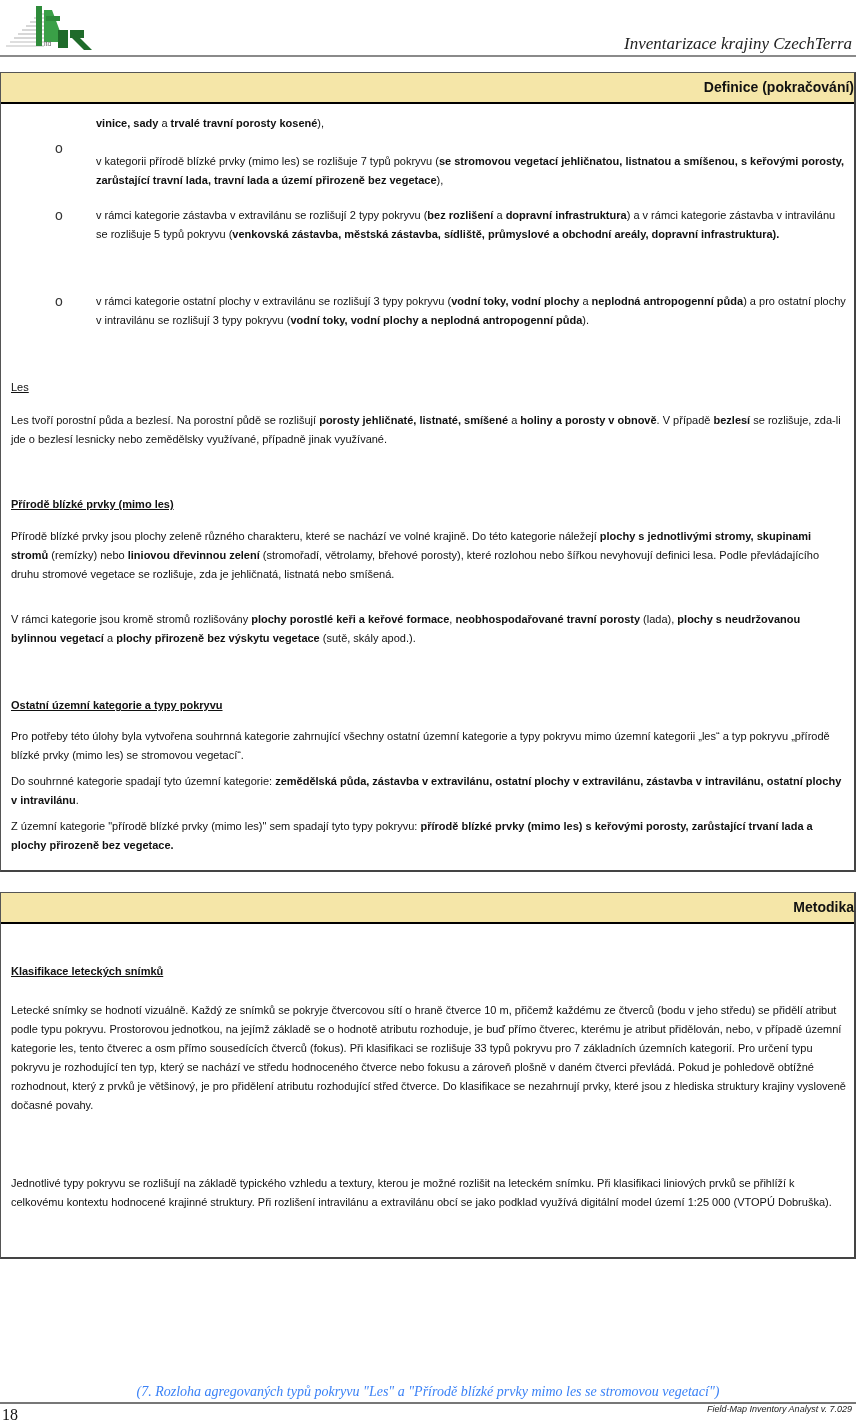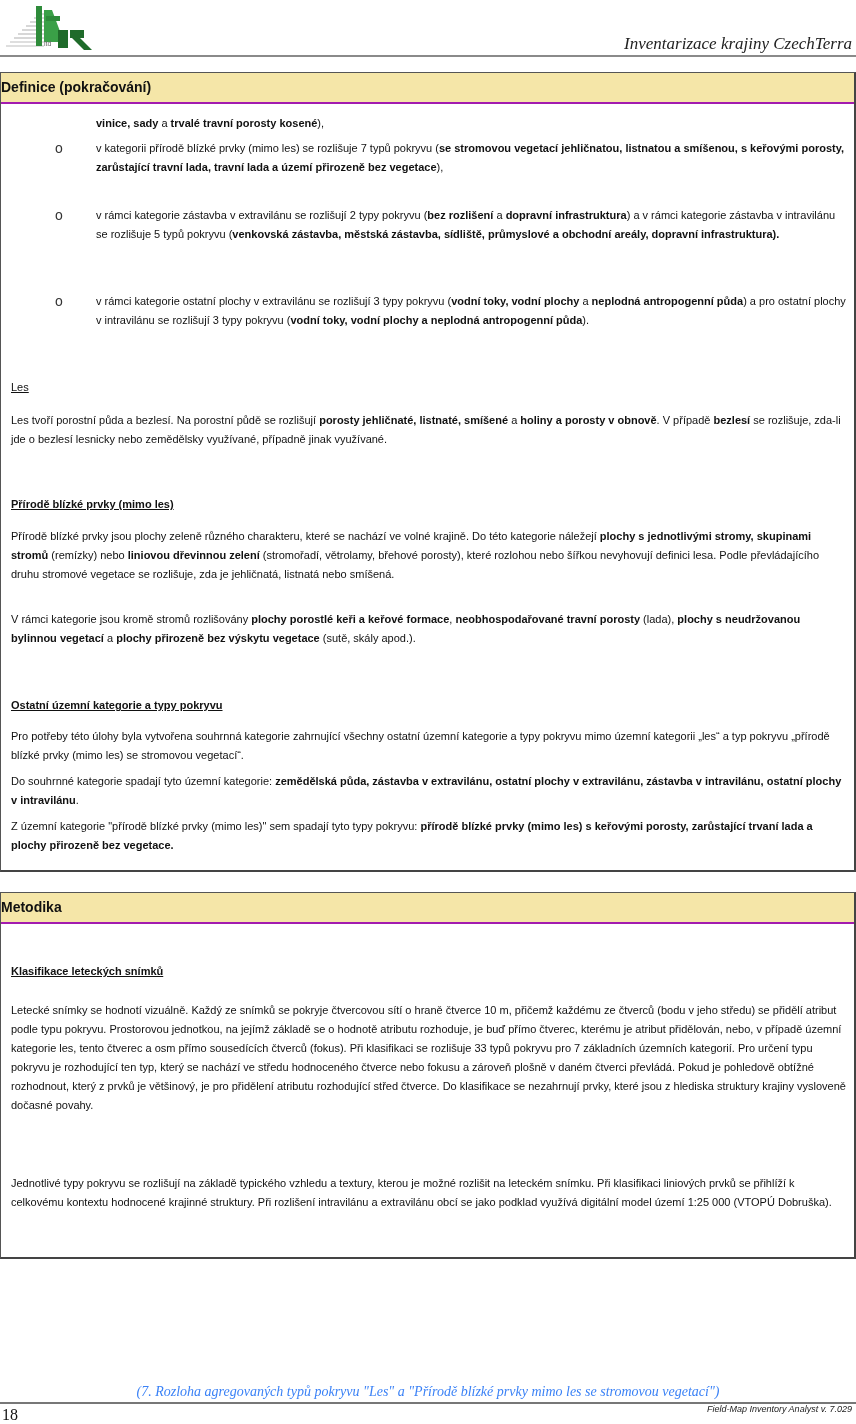--- a/index.html
+++ b/index.html
@@ -5,21 +5,21 @@
   html, body { margin:0; padding:0; background:#ffffff; }
   body { width:856px; height:1424px; position:relative; overflow:hidden;
          font-family:"Liberation Sans", sans-serif; color:#111; }
   .header { position:absolute; left:0; top:0; width:856px; height:58px; }
   .logo { position:absolute; left:4px; top:2px; width:92px; height:50px; }
   .header-title { position:absolute; right:4px; top:34px; font-family:"Liberation Serif", serif;
                   font-style:italic; font-size:17px; color:#222; }
   .header-rule { position:absolute; left:0; top:55px; width:856px; height:2px; background:#8a8a8a; }
 
   .box { position:absolute; left:0; width:853px; border:1px solid #555; border-right:2px solid #444; border-bottom:2px solid #444; background:#fff; }
-  .box-head { height:29px; background:#f5e6a8; border-bottom:2px solid #a21caf; text-align:left;
+  .box-head { height:29px; background:#f5e6a8; border-bottom:2px solid #000000; text-align:right;
               font-weight:bold; font-size:14px; line-height:29px; color:#111; }
   .box1 { top:72px; height:797px; }
   .box2 { top:892px; height:364px; }
 
   .t { position:absolute; font-size:11px; line-height:19px; letter-spacing:0px; }
   .b { font-weight:bold; }
   .u { text-decoration:underline; font-weight:bold; }
   .bullet { position:absolute; left:55px; font-size:14px; color:#333; }
   .ind { left:96px; width:752px; }
   .full { left:11px; width:836px; }
@@ -58,21 +58,21 @@
   <div class="header-rule"></div>
 </div>
 
 <div class="box box1">
   <div class="box-head">Definice (pokračování)</div>
 </div>
 
 <div class="t ind" style="top:114px;"><span class="b">vinice, sady</span><span> a </span><span class="b">trvalé travní porosty kosené</span><span>),</span></div>
 
 <div class="bullet" style="top:140px;">o</div>
-<div class="t ind" style="top:139px;"><span>v kategorii přírodě blízké prvky (mimo les) se rozlišuje 7 typů pokryvu (</span><span class="b">se stromovou vegetací jehličnatou, listnatou a smíšenou, s keřovými porosty, zarůstající travní lada, travní lada a území přirozeně bez vegetace</span><span>),</span></div>
+<div class="t ind" style="top:152px;"><span>v kategorii přírodě blízké prvky (mimo les) se rozlišuje 7 typů pokryvu (</span><span class="b">se stromovou vegetací jehličnatou, listnatou a smíšenou, s keřovými porosty, zarůstající travní lada, travní lada a území přirozeně bez vegetace</span><span>),</span></div>
 
 <div class="bullet" style="top:207px;">o</div>
 <div class="t ind" style="top:206px;"><span>v rámci kategorie zástavba v extravilánu se rozlišují 2 typy pokryvu (</span><span class="b">bez rozlišení</span><span> a </span><span class="b">dopravní infrastruktura</span><span>) a v rámci kategorie zástavba v intravilánu se rozlišuje 5 typů pokryvu (</span><span class="b">venkovská zástavba, městská zástavba, sídliště, průmyslové a obchodní areály, dopravní infrastruktura</span><span class="b">).</span></div>
 
 <div class="bullet" style="top:293px;">o</div>
 <div class="t ind" style="top:292px;"><span>v rámci kategorie ostatní plochy v extravilánu se rozlišují 3 typy pokryvu (</span><span class="b">vodní toky, vodní plochy</span><span> a </span><span class="b">neplodná antropogenní půda</span><span>) a pro ostatní plochy v intravilánu se rozlišují 3 typy pokryvu (</span><span class="b">vodní toky, vodní plochy a neplodná antropogenní půda</span><span>).</span></div>
 
 <div class="t full u" style="top:378px; font-weight:normal; text-decoration:underline;">Les</div>
 <div class="t full" style="top:411px;"><span>Les tvoří porostní půda a bezlesí. Na porostní půdě se rozlišují </span><span class="b">porosty jehličnaté, listnaté, smíšené</span><span> a </span><span class="b">holiny a porosty v obnově</span><span>. V případě </span><span class="b">bezlesí</span><span> se rozlišuje, zda-li jde o bezlesí lesnicky nebo zemědělsky využívané,  případně jinak využívané.</span></div>
 

